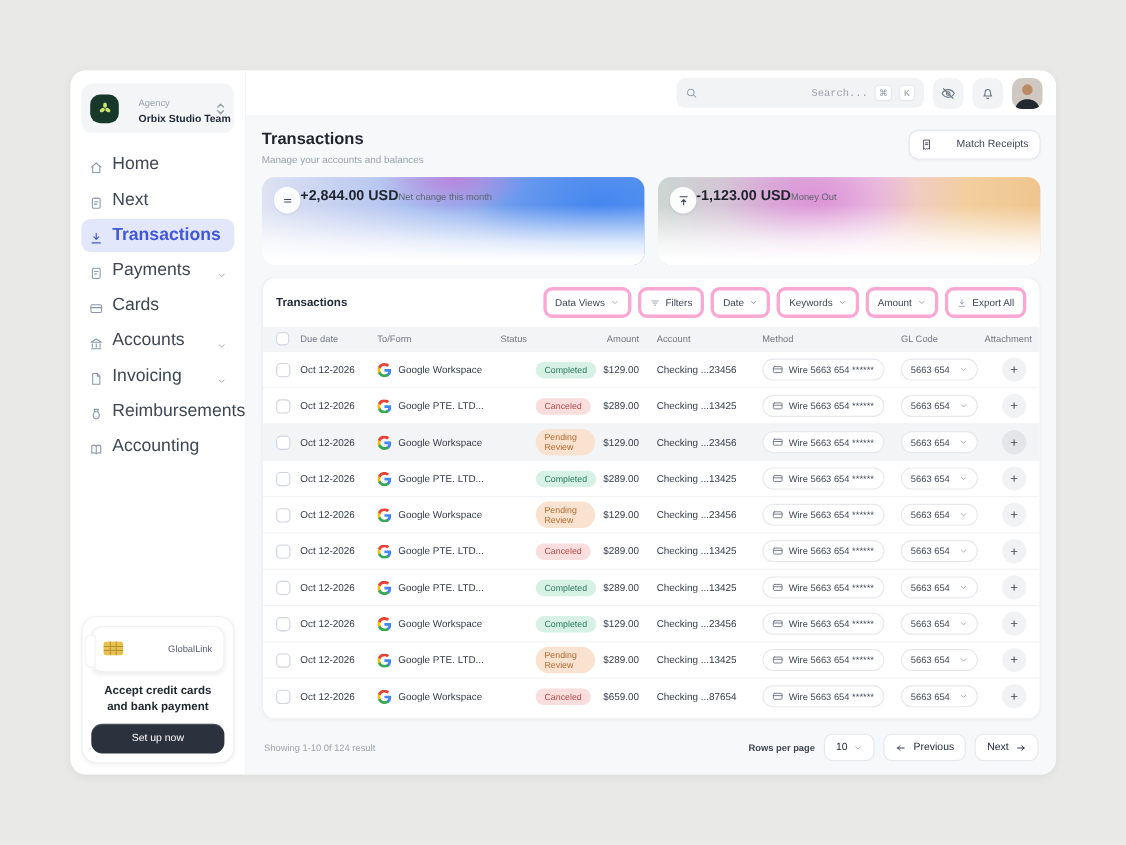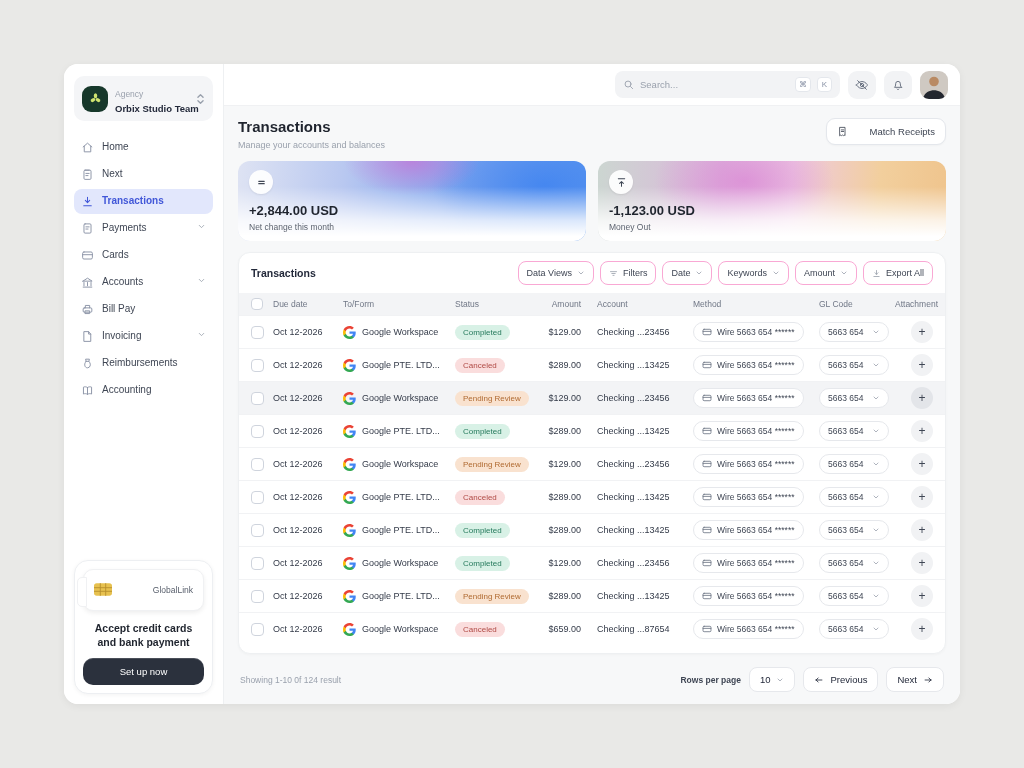--- a/index.html
+++ b/index.html
@@ -7,29 +7,29 @@
   body { background:#e9e9e7; font-family:"Liberation Sans", sans-serif; color:#2f3542; }
 
   .window { position:absolute; left:64px; top:64px; width:896px; height:640px;
     background:#fff; border-radius:14px; overflow:hidden; display:flex;
     box-shadow:0 2px 8px rgba(0,0,0,.06); }
 
   
   .sidebar { width:160px; flex:0 0 160px; background:#fff; border-right:1px solid #eef0f2;
     padding:12px 10px 10px; display:flex; flex-direction:column; }
   .team-box { background:#f4f5f7; border-radius:10px; padding:7px 8px; display:flex;
-    align-items:center; gap:7px; }
+    align-items:center; gap:18px; }
   .team-avatar { width:26px; height:26px; border-radius:9px; background:#17382b;
     display:flex; align-items:center; justify-content:center; flex:0 0 26px; }
   .team-meta { flex:1; min-width:0; }
   .team-type { font-size:8.5px; color:#9aa1ad; }
   .team-name { font-size:9.5px; font-weight:bold; color:#23293a; margin-top:2px; white-space:nowrap; }
   .nav { margin-top:14px; display:flex; flex-direction:column; gap:2px; }
-  .nav-item { display:flex; align-items:flex-start; gap:8px; padding:6px 7px; border-radius:8px;
-    font-size:10px; color:#3f4654; cursor:pointer; }
+  .nav-item { display:flex; align-items:flex-end; gap:8px; padding:6px 7px; border-radius:8px;
+    font-size:16px; color:#3f4654; cursor:pointer; }
   .nav-item .nicon { color:#8d95a8; display:flex; }
   .nav-item.active { background:#e2e7fc; color:#4157d8; font-weight:bold; }
   .nav-item.active .nicon { color:#4157d8; }
   .nav-chevron { margin-left:auto; color:#9aa1ad; display:flex; }
   .section-label { margin-top:14px; padding:10px 4px 6px; font-size:8.5px; font-weight:bold;
     color:#7c8494; border-top:1px solid #f0f1f3; }
   .promo { margin-top:auto; border:1px solid #edeff2; border-radius:14px; padding:8px;
     background:#fff; box-shadow:0 1px 4px rgba(0,0,0,.05); }
   .promo-card { position:relative; background:#fff; border:1px solid #f0f1f3; border-radius:10px;
     box-shadow:0 2px 5px rgba(0,0,0,.07); height:42px; display:flex; align-items:center;
@@ -43,42 +43,42 @@
     border-radius:10px; padding:8px 0; font-size:9.5px; font-family:inherit; cursor:pointer;
     box-shadow:inset 0 1px 0 rgba(255,255,255,.15); }
 
   
   .main { flex:1; display:flex; flex-direction:column; min-width:0; }
   .topbar { height:42px; flex:0 0 42px; background:#fff; border-bottom:1px solid #f0f1f3;
     display:flex; align-items:center; justify-content:flex-end; gap:8px; padding:0 12px; }
   .search { width:225px; height:27px; background:#f2f3f5; border-radius:8px; display:flex;
     align-items:center; gap:6px; padding:0 8px; color:#9aa1ad; }
   .search input { flex:1; border:none; background:transparent; outline:none; font-size:9.5px;
-    font-family:Liberation Sans, sans-serif; color:#3f4654; min-width:0; }
+    font-family:Liberation Mono, monospace; color:#3f4654; min-width:0;text-align:right; }
   .search input::placeholder { color:#9aa1ad; }
   .kbd { background:#fff; border:1px solid #e4e7ec; border-radius:4px; min-width:15px; height:15px;
     display:flex; align-items:center; justify-content:center; font-size:8px; color:#8a93a6; padding:0 3px; }
   .icon-btn { width:28px; height:28px; background:#f2f3f5; border:none; border-radius:9px;
     display:flex; align-items:center; justify-content:center; color:#6b7383; cursor:pointer; }
   .avatar { width:28px; height:28px; border-radius:9px; overflow:hidden; cursor:pointer;
     border:none; padding:0; background:none; display:block; }
 
   .content { flex:1; background:#f7f8f9; padding:12px 14px; display:flex; flex-direction:column;
     gap:11px; min-height:0; }
   .page-head { display:flex; justify-content:space-between; align-items:flex-start; }
   .page-title { font-size:15px; font-weight:bold; color:#1f242e; }
   .page-sub { font-size:9px; color:#9aa1ad; margin-top:5px; }
   .btn { display:inline-flex; align-items:center; gap:22px; background:#fff;
     border:1px solid #e4e7ec; border-radius:9px; padding:7px 10px; font-size:9.5px;
     color:#3f4654; font-family:inherit; cursor:pointer; box-shadow:0 1px 2px rgba(0,0,0,.03); }
 
   
   .cards { display:flex; gap:12px; }
   .scard { flex:1; height:80px; border-radius:12px; padding:9px 11px; position:relative;
-    overflow:hidden; display:flex; flex-direction:column; }
+    overflow:hidden; display:flex; }
   .scard::after { content:""; position:absolute; inset:0;
     background:linear-gradient(to top,#fff 6%,rgba(255,255,255,.78) 26%,rgba(255,255,255,0) 68%); }
   .scard > * { position:relative; z-index:1; }
   .grad-1 { background:
     radial-gradient(95px 48px at 50% 0%, rgba(196,116,214,.75), rgba(196,116,214,0) 72%),
     radial-gradient(150px 85px at 88% 30%, rgba(66,133,240,.9), rgba(66,133,240,0) 75%),
     linear-gradient(95deg,#dee3f3 0%,#b9c8f0 30%,#7aa3ee 65%,#5e97ee 100%); }
   .grad-2 { background:
     linear-gradient(95deg,#7ed3c6 0%,#abdfcc 30%,#f0ecc8 52%,#f3bd97 75%,#f0a07f 100%); }
   .grad-3 { background:
@@ -90,37 +90,37 @@
   .scard-amount { font-size:13px; font-weight:bold; color:#1f242e; }
   .scard-label { font-size:8.5px; color:#5d6470; margin-top:4px; }
 
   
   .table-card { background:#fff; border:1px solid #eef0f2; border-radius:12px; flex:1;
     display:flex; flex-direction:column; overflow:hidden; box-shadow:0 1px 3px rgba(0,0,0,.03); }
   .table-toolbar { display:flex; align-items:center; padding:8px 12px; }
   .table-title { font-size:10.5px; font-weight:bold; color:#23293a; }
   .toolbar-btns { margin-left:auto; display:flex; gap:6px; }
   .tbtn { display:inline-flex; align-items:center; gap:5px; background:#fff;
-    border:1px solid #f9a8d4; border-radius:8px; padding:6px 8px; font-size:9px; color:#3f4654;
+    border:3px solid #f9a8d4; border-radius:8px; padding:6px 8px; font-size:9px; color:#3f4654;
     font-family:inherit; cursor:pointer; }
   .tbtn .chev, .glsel .chev { color:#9aa1ad; display:flex; }
 
   .grid { display:grid; grid-template-columns:22px 70px 112px 86px 56px 96px 126px 76px 1fr;
     align-items:center; padding:0 12px; }
   .thead { background:#f3f4f6; height:22px; font-size:8.5px; color:#707786; }
   .col-amount { text-align:right; padding-right:16px; }
   .col-attach { text-align:right; }
   .trow { height:33px; border-top:1px solid #f1f2f4; font-size:9px; color:#343b49; }
   .trow.highlight { background:#f3f4f6; }
   .trow.highlight .attach-btn { background:#e3e5e9; }
   .checkbox { width:13px; height:13px; border:1.4px solid #cfd4dd; border-radius:4px;
     background:#fff; display:inline-block; cursor:pointer; }
   .vendor { display:flex; align-items:center; gap:6px; min-width:0; }
   .vendor span { white-space:nowrap; overflow:hidden; text-overflow:ellipsis; }
-  .badge { display:inline-block; padding:3px 8px; border-radius:20px; font-size:8px; }
+  .badge { display:inline-block; padding:3px 8px; border-radius:20px; font-size:8px;margin-left:32px; }
   .badge--completed { background:#d8f1e6; color:#257a5c; }
   .badge--canceled  { background:#fadddd; color:#b04a45; }
   .badge--pending   { background:#f9e2cf; color:#b06a31; }
   .method-pill { display:inline-flex; align-items:center; gap:5px; border:1px solid #e6e8ec;
     border-radius:20px; padding:4px 8px; font-size:8.5px; color:#3f4654; background:#fff;
     white-space:nowrap; cursor:pointer; }
   .method-pill .cicon { color:#6b7383; display:flex; }
   .glsel { display:inline-flex; align-items:center; justify-content:space-between; width:70px;
     border:1px solid #e6e8ec; border-radius:20px; padding:4px 8px; font-size:8.5px;
     color:#3f4654; background:#fff; cursor:pointer; }
@@ -224,29 +224,20 @@
         <span>Accounts</span>
         <span class="nav-chevron">
             <svg width="9" height="9" viewBox="0 0 24 24" fill="none" stroke="currentColor" stroke-width="2.2" stroke-linecap="round" stroke-linejoin="round">
               <path d="M6 9l6 6 6-6"></path>
             </svg>
           </span>
       </div>
     </nav>
 
     <nav class="nav" style="margin-top:2px">
-      <div class="nav-item">
-        <span class="nicon">
-            <svg width="13" height="13" viewBox="0 0 24 24" fill="none" stroke="currentColor" stroke-width="1.8" stroke-linecap="round" stroke-linejoin="round">
-              <rect x="4" y="9" width="16" height="8" rx="2"></rect>
-              <path d="M8 9V4.5h8V9M8 14.5h8v5H8z"></path>
-            </svg>
-          </span>
-        <span>Bill Pay</span>
-      </div>
       <div class="nav-item">
         <span class="nicon">
             <svg width="13" height="13" viewBox="0 0 24 24" fill="none" stroke="currentColor" stroke-width="1.8" stroke-linecap="round" stroke-linejoin="round">
               <path d="M6 3h8l4 4.5V21H6z"></path>
               <path d="M14 3v4.5h4"></path>
             </svg>
           </span>
         <span>Invoicing</span>
         <span class="nav-chevron">
             <svg width="9" height="9" viewBox="0 0 24 24" fill="none" stroke="currentColor" stroke-width="2.2" stroke-linecap="round" stroke-linejoin="round">

